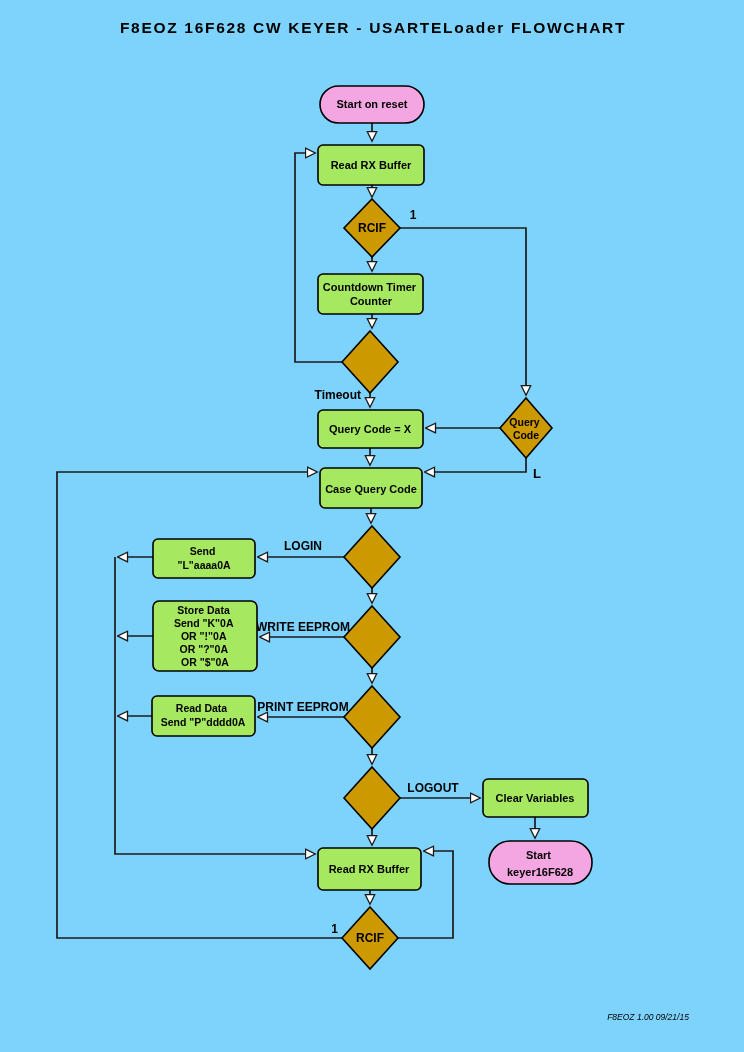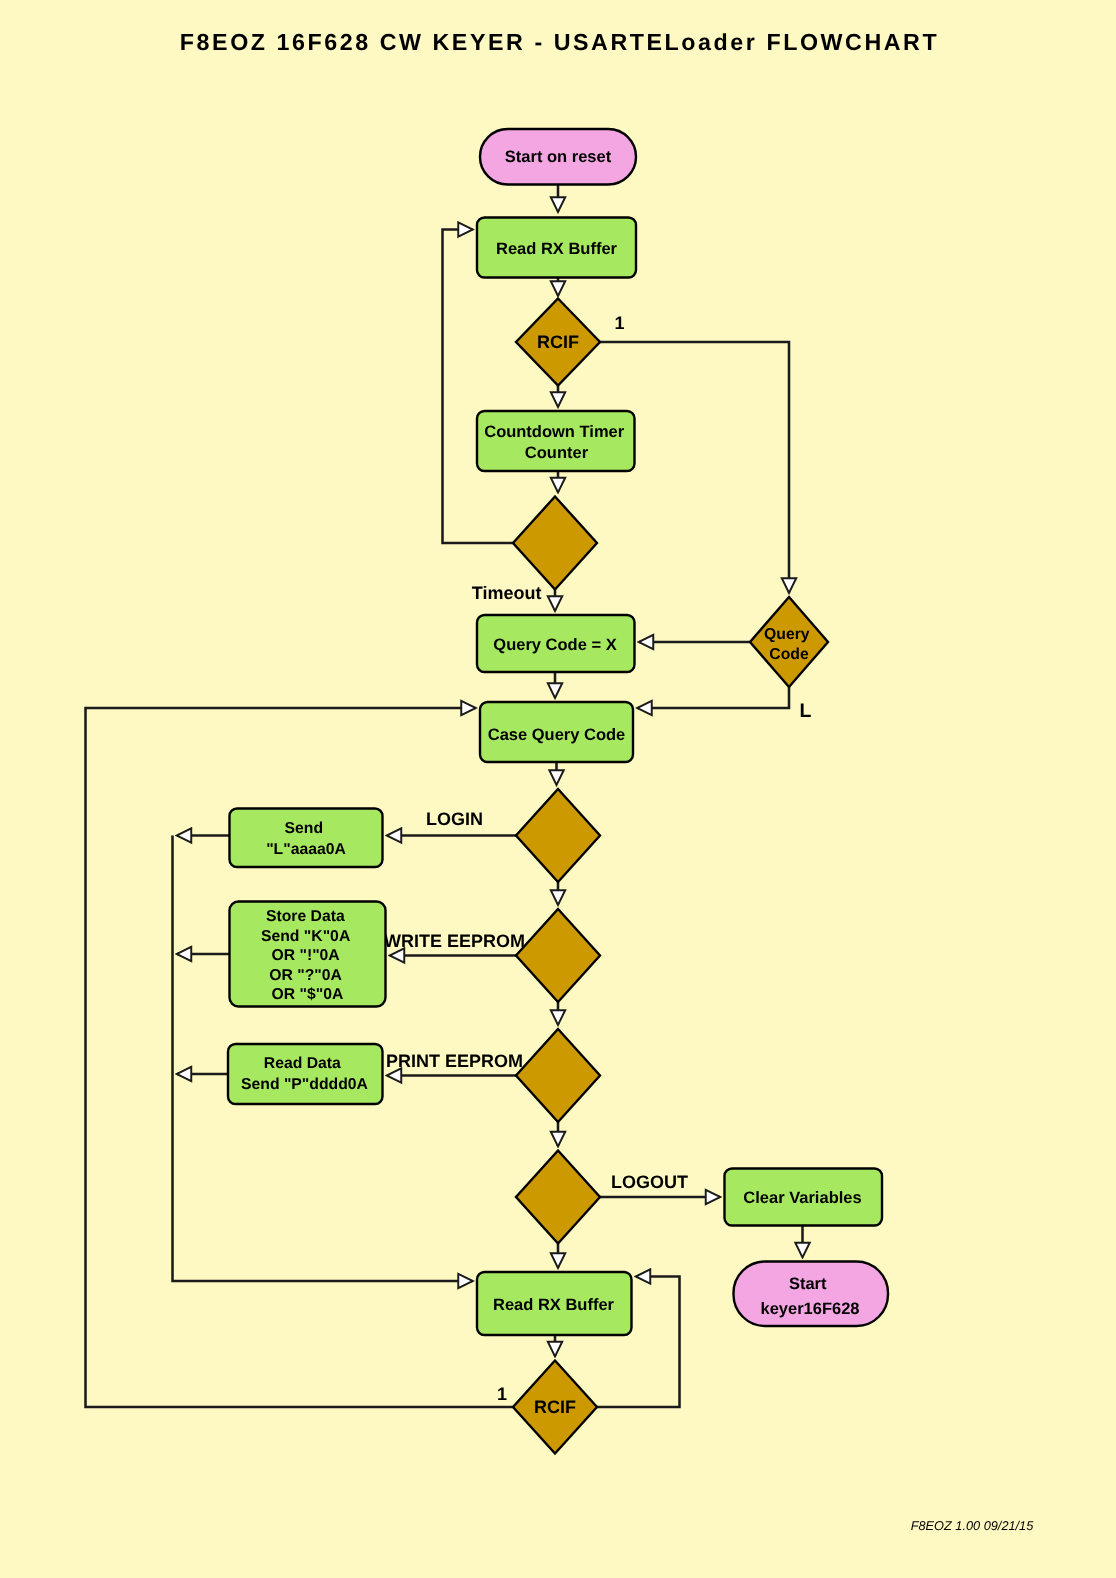--- a/index.html
+++ b/index.html
@@ -1,16 +1,16 @@
 <!DOCTYPE html>
 <html><head>
 <meta charset="utf-8">
 <style>
   html,body{margin:0;padding:0;background:#ffffff;}
-  .page{position:relative;width:744px;height:1052px;background:#fef9c3;overflow:hidden;}
+  .page{position:relative;width:744px;height:1052px;background:#7dd3fc;overflow:hidden;}
   svg{display:block;}
   .edge{fill:none;stroke:#1b1b1b;stroke-width:1.7px;}
   .shape{stroke:#000000;stroke-width:1.6px;}
   .process{fill:#a6e960;}
   .terminal{fill:#f4a6e2;}
   .decision{fill:#cc9900;}
   text{font-family:"Liberation Sans",sans-serif;fill:#000000;}
   .nl{font-size:11px;font-weight:700;text-anchor:middle;}
   .nls{font-size:10.5px;font-weight:700;text-anchor:middle;}
   .el{font-size:12px;font-weight:700;}

